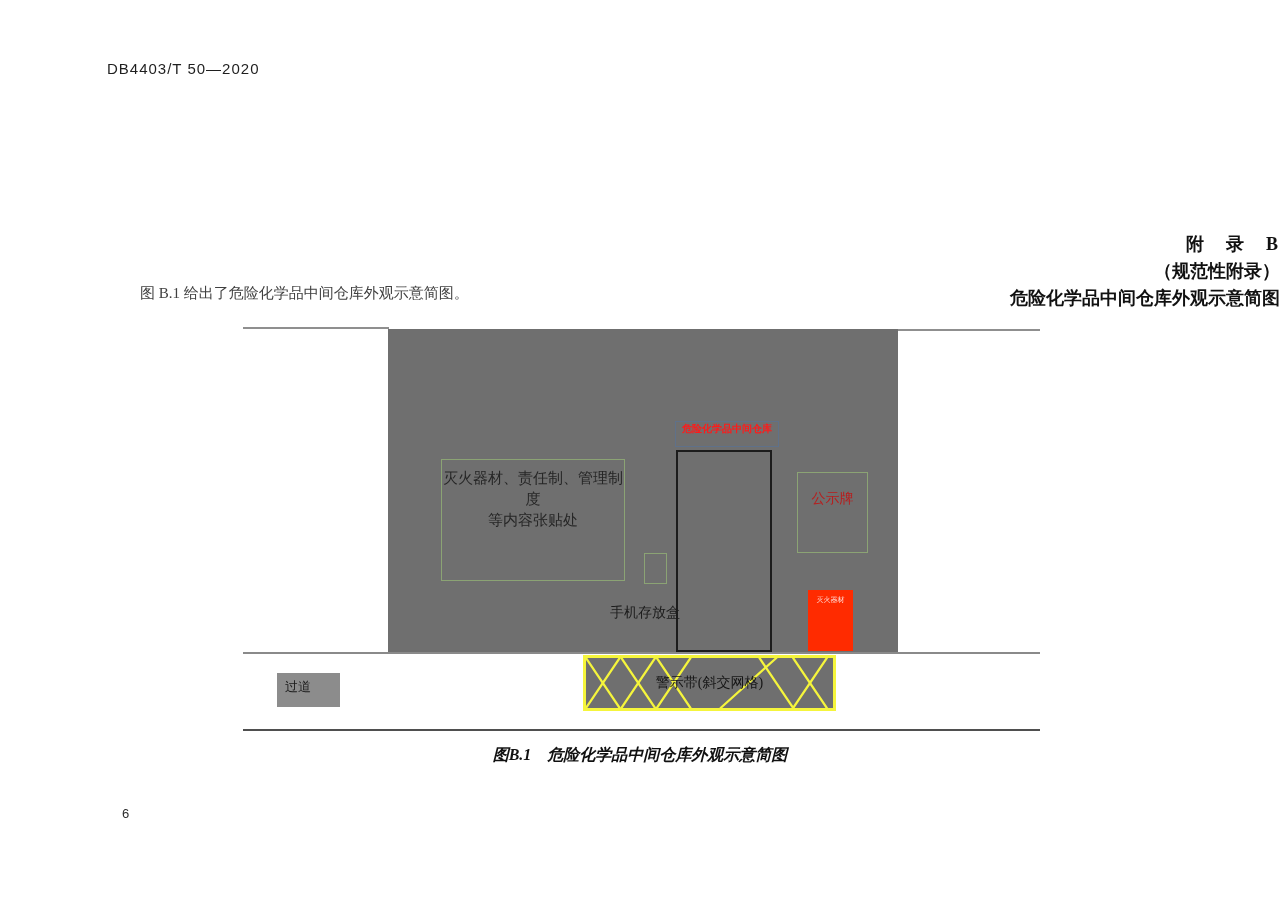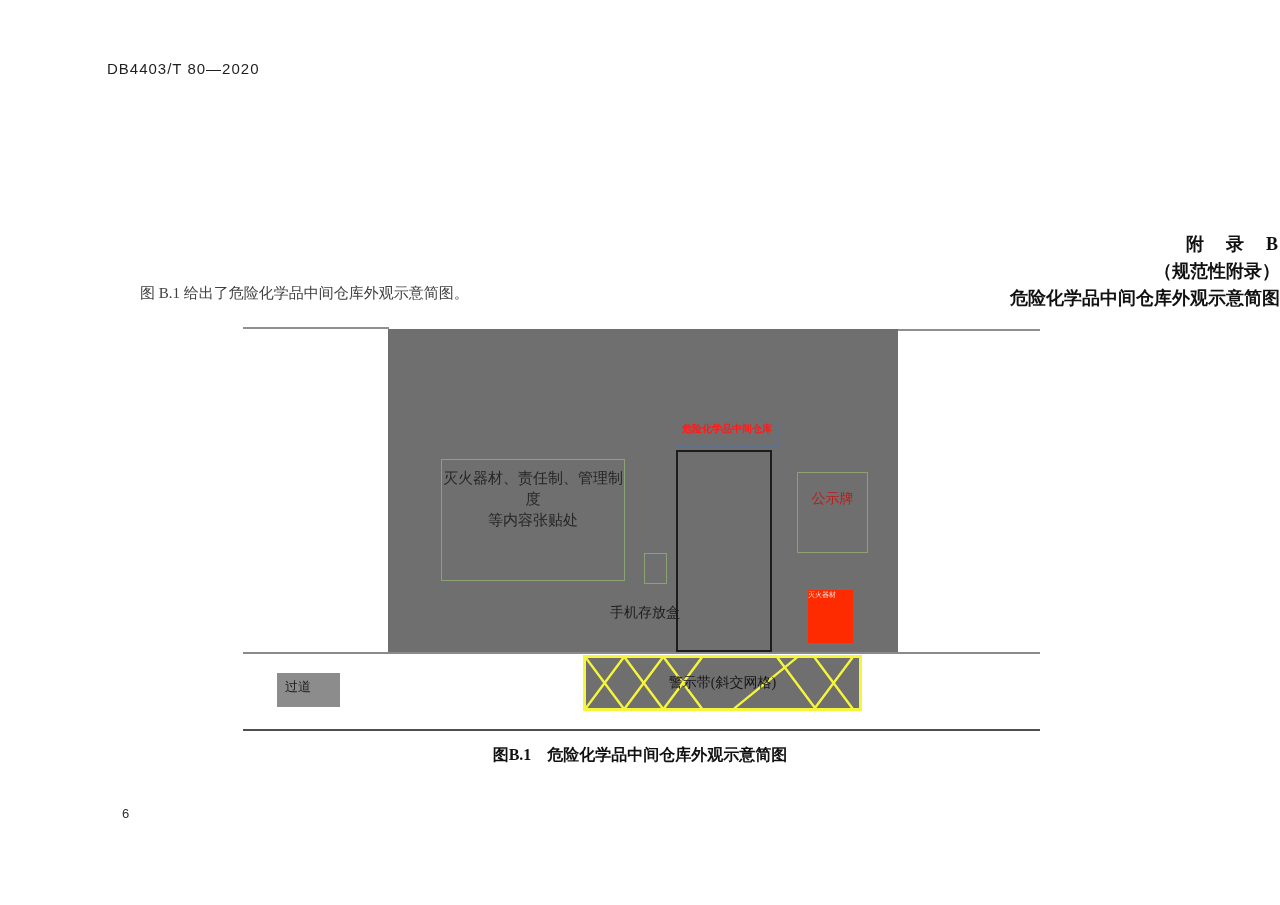--- a/index.html
+++ b/index.html
@@ -56,48 +56,48 @@
                   border: 1px solid var(--outline-green, #8ba374);
                   padding-top: 17px; text-align: center;
                   font-size: 14px; color: #b91c1c; }
 
   .phone-box { left: 401px; top: 228px; width: 23px; height: 31px;
                border: 1px solid var(--outline-green, #8ba374); }
 
   .phone-label { left: 347px; top: 279px; width: 110px; text-align: center;
                  font-size: 14px; color: #1c1c1c; white-space: nowrap; }
 
-  .fire-box { left: 565px; top: 265px; width: 45px; height: 53px;
+  .fire-box { left: 565px; top: 265px; width: 45px; height: 61px;
               background: var(--alarm-red, #ff2b00);
-              text-align: left;
+              padding-top: 5px; text-align: center;
               font-size: 7px; color: rgba(255,255,255,0.85); }
 
-  .warning-tape { left: 340px; top: 330px; width: 279px; height: 56px;
+  .warning-tape { left: 340px; top: 330px; width: 253px; height: 56px;
                   border: 3px solid var(--tape-yellow, #f5f53c);
                   background: var(--building-gray, #6f6f6f);
                   display: flex; align-items: center; justify-content: center; }
   .warning-tape svg { position: absolute; left: 0; top: 0; width: 100%; height: 100%; }
   .warning-tape .tape-text { position: relative; z-index: 1;
                              font-size: 14px; color: #161616; white-space: nowrap; }
 
   .passage-box { left: 34px; top: 348px; width: 63px; height: 34px;
                  background: var(--passage-gray, #8c8c8c);
                  padding: 5px 0 16px 8px; font-size: 13px; color: #1b1b1b; }
 
   .caption { left: 0; right: 0; top: 745px; text-align: center;
-             font-weight: bold; font-size: 16px; color: #111; }
+             font-weight: bold; font-size: 16px; color: #111; font-style: italic; }
 
   .page-number { left: 122px; top: 806px;
                  font-family: "Liberation Sans", "DejaVu Sans", sans-serif;
                  font-size: 13px; color: #2b2b2b; }
 </style>
 </head>
 <body>
 
-<div class="abs doc-header">DB4403/T 80—2020</div>
+<div class="abs doc-header">DB4403/T 50—2020</div>
 
 <div class="abs title-line title-1">附　录　B</div>
 <div class="abs title-line title-2">（规范性附录）</div>
 <div class="abs title-line title-3">危险化学品中间仓库外观示意简图</div>
 
 <div class="abs intro">图 B.1 给出了危险化学品中间仓库外观示意简图。</div>
 
 <div class="abs diagram">
 
   <div class="abs line-top-left"></div>

